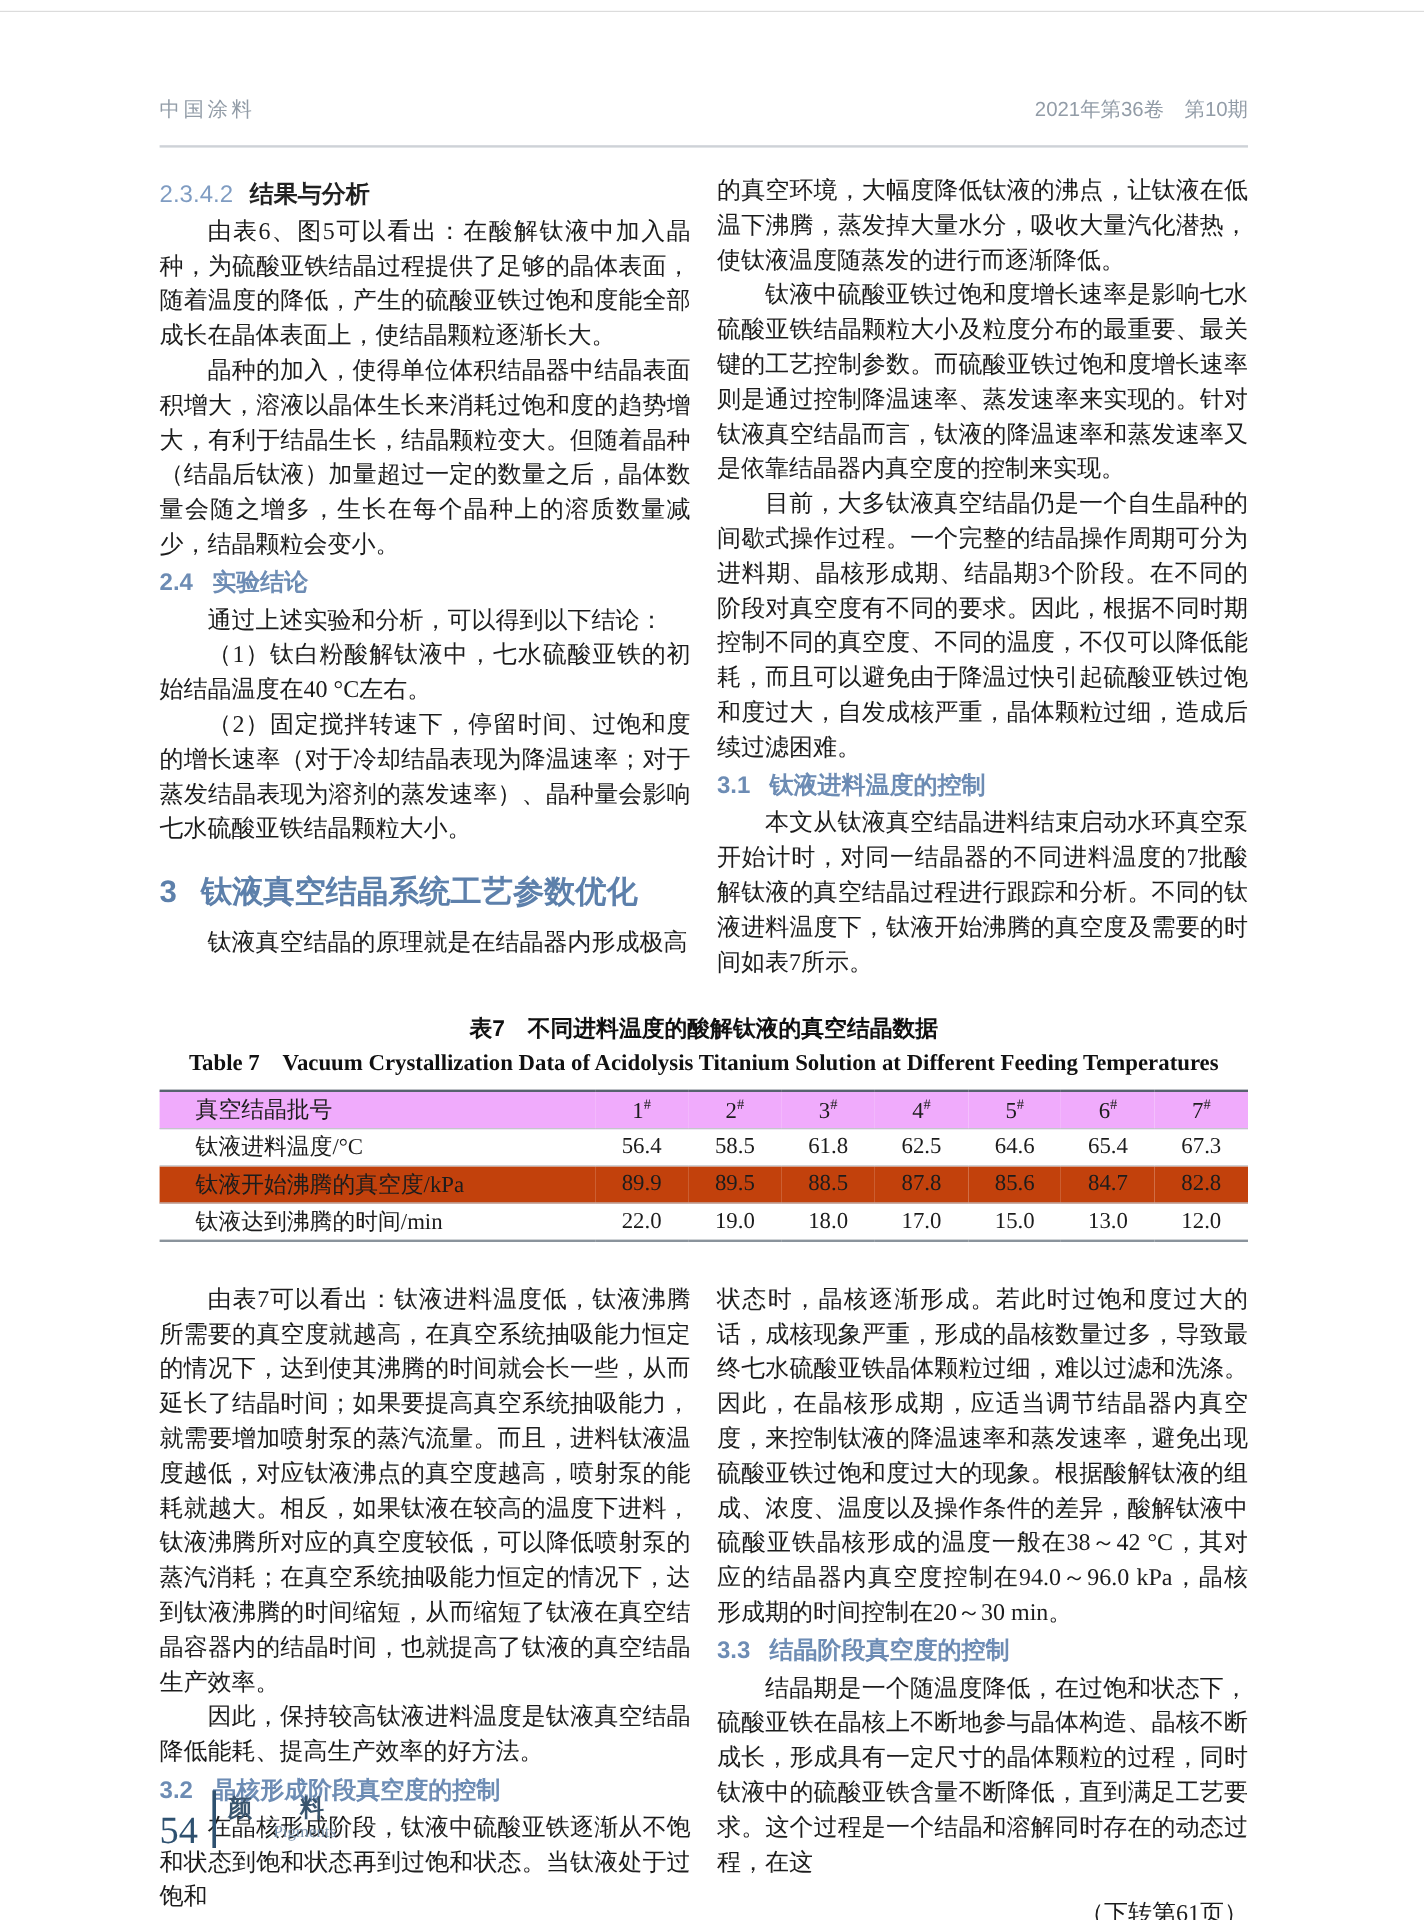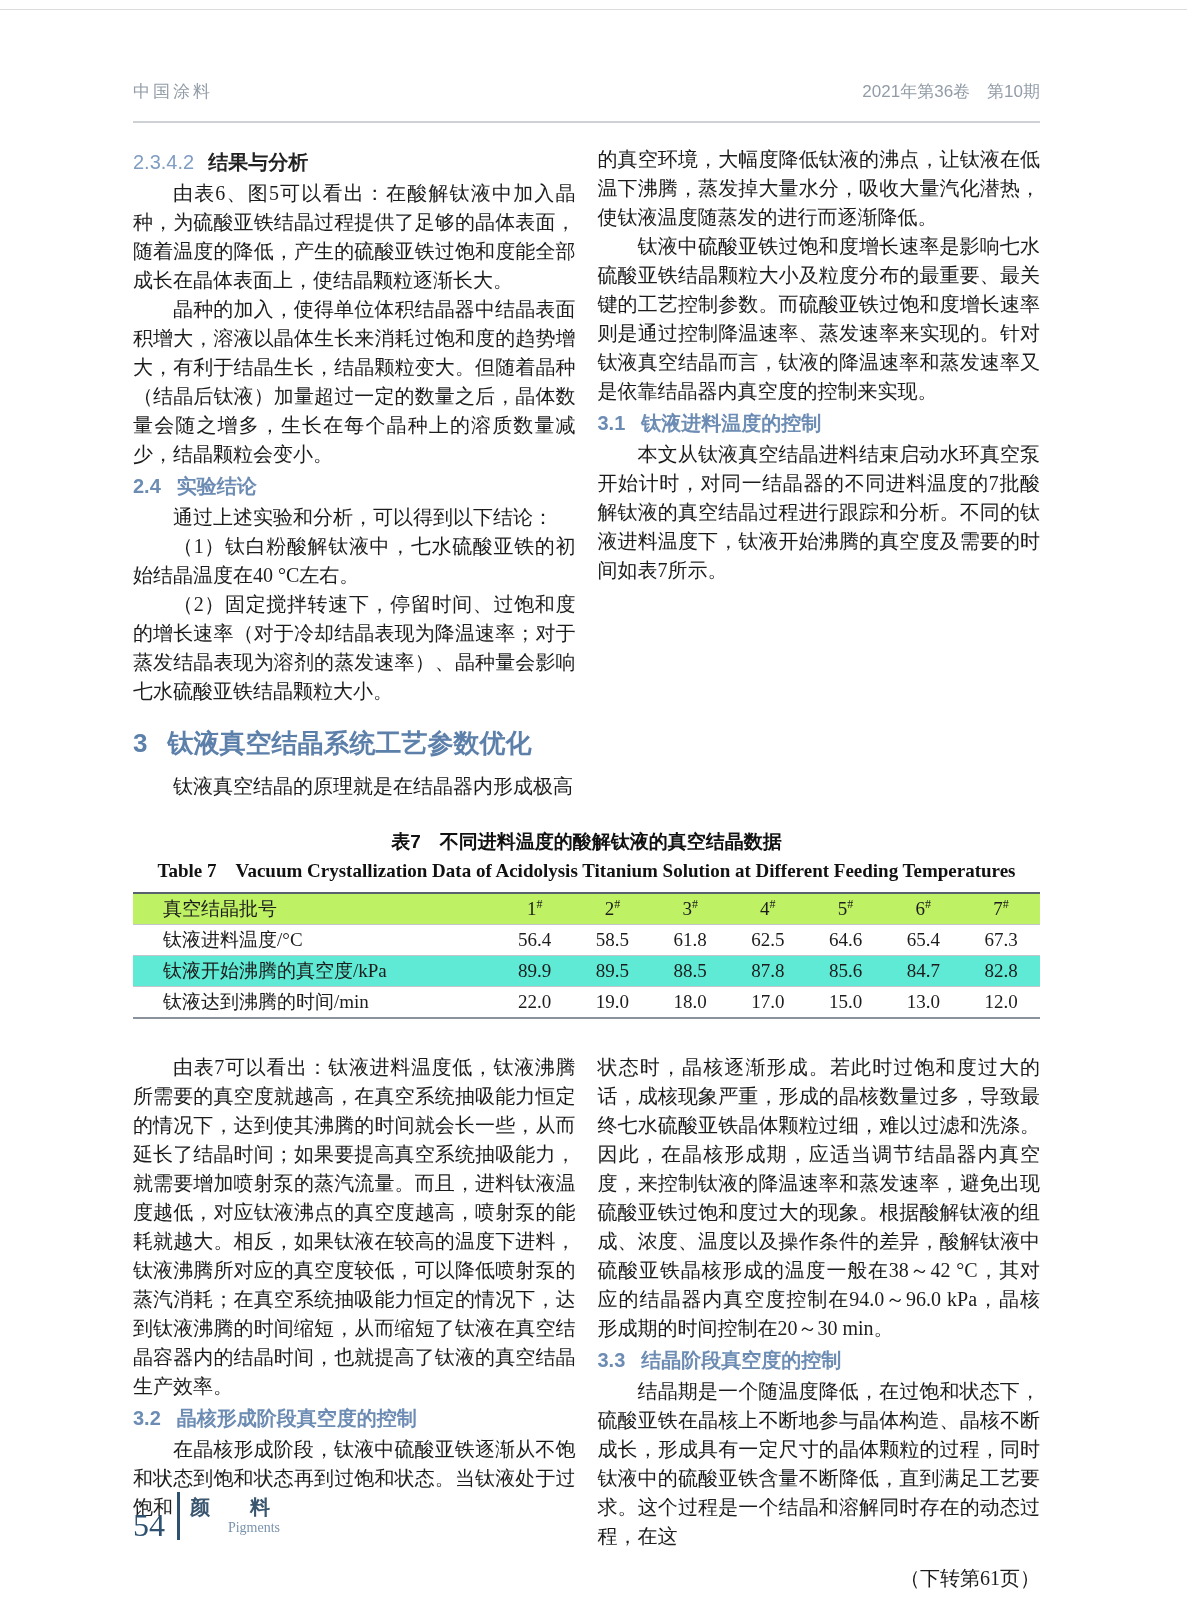--- a/index.html
+++ b/index.html
@@ -72,22 +72,22 @@
     font-size:19px;
   }
   table.t7 th,table.t7 td{
     height:30px;padding:0;
     font-weight:normal;
     text-align:center;
     border-bottom:1px solid #c2c6cb;
   }
   table.t7 tr:last-child td{border-bottom:none;}
   table.t7 .lbl{text-align:left;padding-left:30px;width:40%;}
-  tr.shade-dark{background:#bef264;border-radius:12px;}
-  tr.shade-light{background:#5eead4;}
+  tr.shade-dark{background:#f0abfc;border-radius:12px;}
+  tr.shade-light{background:#c2410c;}
   table.t7 sup{font-size:12px;}
   
   .cont-note{
     text-align:right;margin-top:14px;font-size:20px;
   }
   
   .page-footer{
     position:absolute;left:133px;top:1492px;
     display:flex;align-items:center;
   }
@@ -133,20 +133,21 @@
       <p class="indent">（2）固定搅拌转速下，停留时间、过饱和度的增长速率（对于冷却结晶表现为降温速率；对于蒸发结晶表现为溶剂的蒸发速率）、晶种量会影响七水硫酸亚铁结晶颗粒大小。</p>
       <div class="h-l1">
         <span class="num">3</span><span>钛液真空结晶系统工艺参数优化</span>
       </div>
       <p class="indent">钛液真空结晶的原理就是在结晶器内形成极高</p>
     </div>
 
     <div class="col">
       <p>的真空环境，大幅度降低钛液的沸点，让钛液在低温下沸腾，蒸发掉大量水分，吸收大量汽化潜热，使钛液温度随蒸发的进行而逐渐降低。</p>
       <p class="indent">钛液中硫酸亚铁过饱和度增长速率是影响七水硫酸亚铁结晶颗粒大小及粒度分布的最重要、最关键的工艺控制参数。而硫酸亚铁过饱和度增长速率则是通过控制降温速率、蒸发速率来实现的。针对钛液真空结晶而言，钛液的降温速率和蒸发速率又是依靠结晶器内真空度的控制来实现。</p>
+      <p class="indent">目前，大多钛液真空结晶仍是一个自生晶种的间歇式操作过程。一个完整的结晶操作周期可分为进料期、晶核形成期、结晶期3个阶段。在不同的阶段对真空度有不同的要求。因此，根据不同时期控制不同的真空度、不同的温度，不仅可以降低能耗，而且可以避免由于降温过快引起硫酸亚铁过饱和度过大，自发成核严重，晶体颗粒过细，造成后续过滤困难。</p>
       <div class="h-l2">
         <span class="num">3.1</span><span>钛液进料温度的控制</span>
       </div>
       <p class="indent">本文从钛液真空结晶进料结束启动水环真空泵开始计时，对同一结晶器的不同进料温度的7批酸解钛液的真空结晶过程进行跟踪和分析。不同的钛液进料温度下，钛液开始沸腾的真空度及需要的时间如表7所示。</p>
     </div>
   </div>
 
   <section class="table-block">
     <div class="cap-cn">表7　不同进料温度的酸解钛液的真空结晶数据</div>
     <div class="cap-en">Table 7　Vacuum Crystallization Data of Acidolysis Titanium Solution at Different Feeding Temperatures</div>
@@ -194,20 +195,21 @@
           <td>13.0</td>
           <td>12.0</td>
         </tr>
       </tbody>
     </table>
   </section>
 
   <div class="cols bottom">
     <div class="col">
       <p class="indent">由表7可以看出：钛液进料温度低，钛液沸腾所需要的真空度就越高，在真空系统抽吸能力恒定的情况下，达到使其沸腾的时间就会长一些，从而延长了结晶时间；如果要提高真空系统抽吸能力，就需要增加喷射泵的蒸汽流量。而且，进料钛液温度越低，对应钛液沸点的真空度越高，喷射泵的能耗就越大。相反，如果钛液在较高的温度下进料，钛液沸腾所对应的真空度较低，可以降低喷射泵的蒸汽消耗；在真空系统抽吸能力恒定的情况下，达到钛液沸腾的时间缩短，从而缩短了钛液在真空结晶容器内的结晶时间，也就提高了钛液的真空结晶生产效率。</p>
+      <p class="indent">因此，保持较高钛液进料温度是钛液真空结晶降低能耗、提高生产效率的好方法。</p>
       <div class="h-l2">
         <span class="num">3.2</span><span>晶核形成阶段真空度的控制</span>
       </div>
       <p class="indent">在晶核形成阶段，钛液中硫酸亚铁逐渐从不饱和状态到饱和状态再到过饱和状态。当钛液处于过饱和</p>
     </div>
 
     <div class="col">
       <p>状态时，晶核逐渐形成。若此时过饱和度过大的话，成核现象严重，形成的晶核数量过多，导致最终七水硫酸亚铁晶体颗粒过细，难以过滤和洗涤。因此，在晶核形成期，应适当调节结晶器内真空度，来控制钛液的降温速率和蒸发速率，避免出现硫酸亚铁过饱和度过大的现象。根据酸解钛液的组成、浓度、温度以及操作条件的差异，酸解钛液中硫酸亚铁晶核形成的温度一般在38～42 °C，其对应的结晶器内真空度控制在94.0～96.0 kPa，晶核形成期的时间控制在20～30 min。</p>
       <div class="h-l2">
         <span class="num">3.3</span><span>结晶阶段真空度的控制</span>

